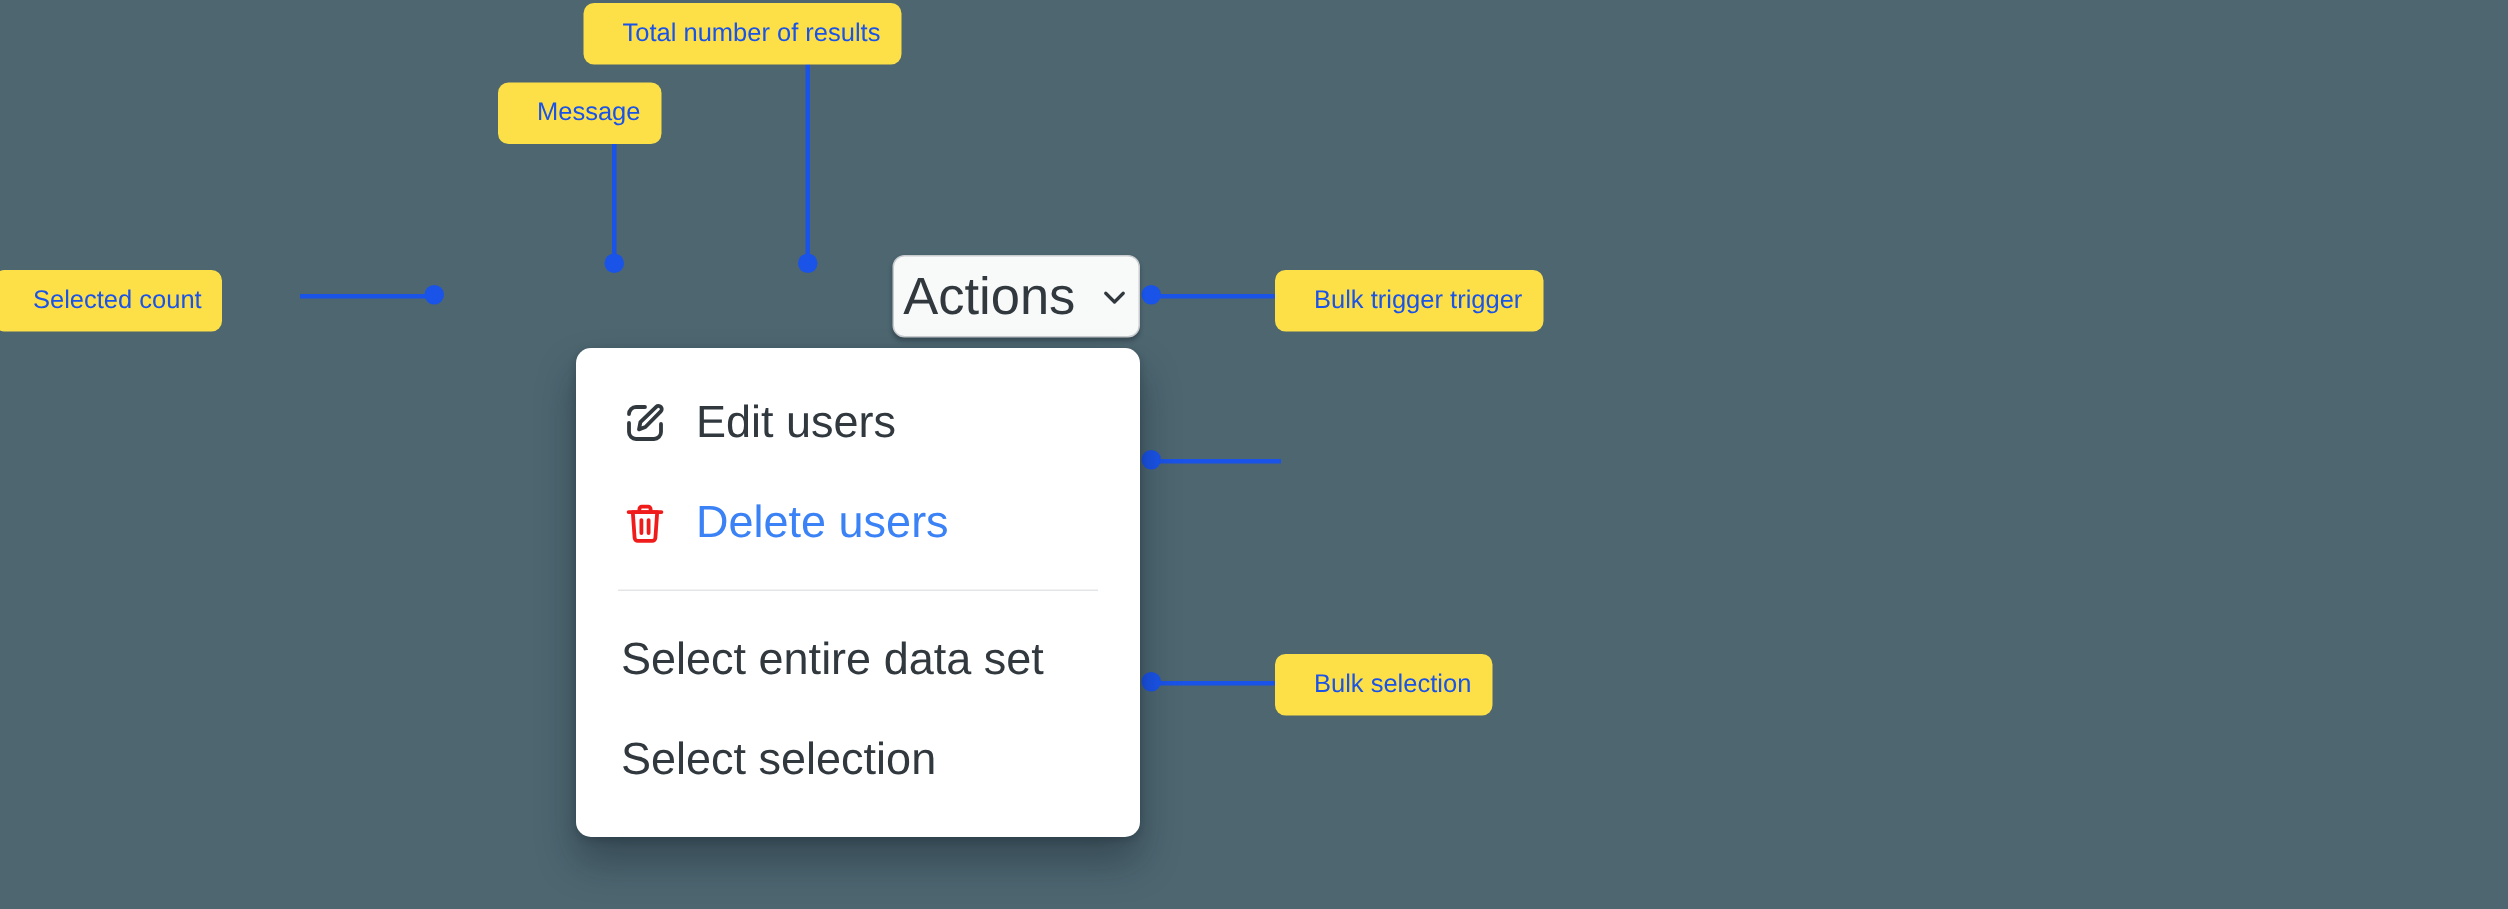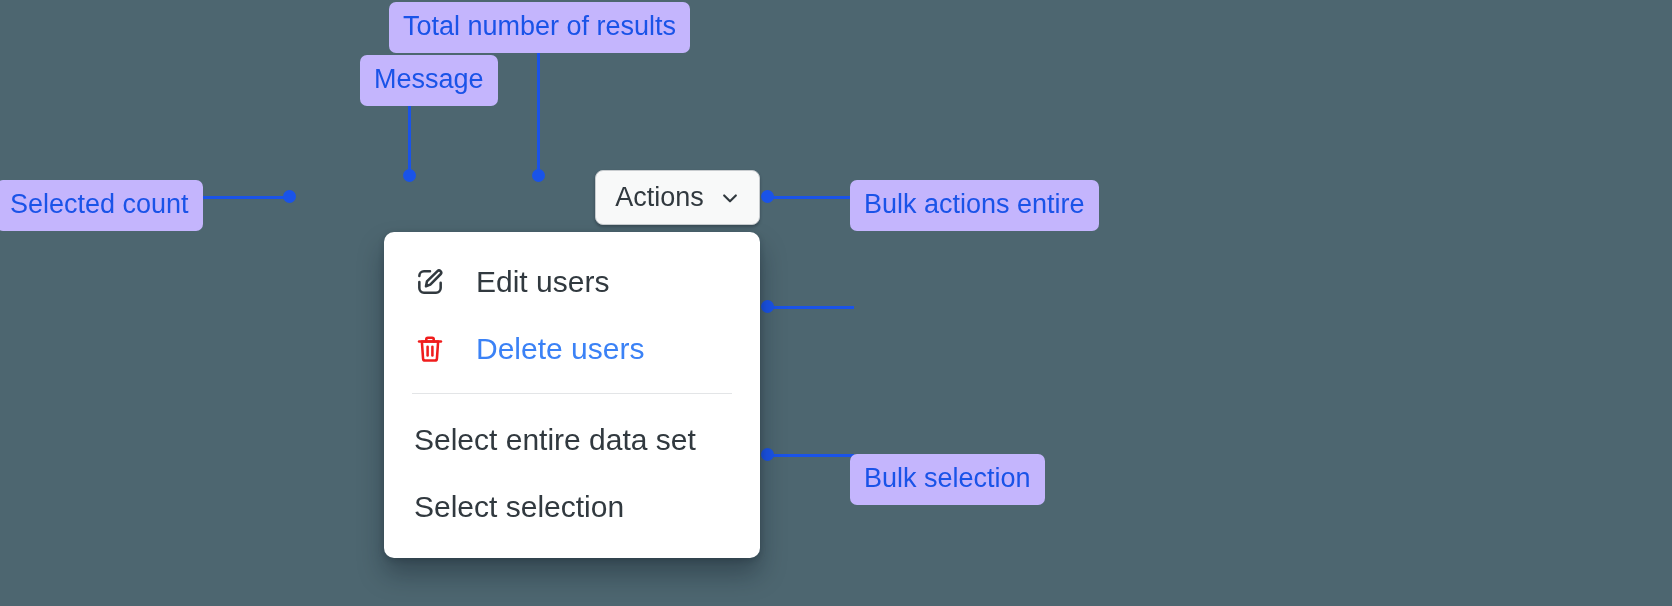--- a/index.html
+++ b/index.html
@@ -15,27 +15,27 @@
   }
   #stage {
     position: relative;
     width: 1672px;
     height: 606px;
   }
 
   
   .callout {
     position: absolute;
-    background: #c4b5fd;
+    background: #fde047;
     color: #1a53e8;
-    font-size: 27px;
+    font-size: 17px;
     line-height: 1;
     font-family: "Liberation Sans", sans-serif;
     border-radius: 7px;
-    padding: 11px 14px 13px 14px;
+    padding: 11px 14px 13px 26px;
     white-space: nowrap;
     box-sizing: border-box;
   }
 
   
   .leader-v {
     position: absolute;
     width: 3px;
     background: #1a53e8;
   }
@@ -75,21 +75,21 @@
     border-radius: 8px;
     box-shadow: 0 2px 3px rgba(25,35,45,0.40);
     display: flex;
     align-items: center;
     justify-content: center;
     gap: 16px;
     box-sizing: border-box;
     cursor: pointer;
   }
   .actions-button .label {
-    font-size: 27px;
+    font-size: 35px;
     color: #31393f;
     font-family: "Liberation Sans", sans-serif;
   }
   .chevron-down {
     display: block;
     width: 20px;
     height: 20px;
   }
 
   
@@ -100,21 +100,21 @@
     width: 376px;
     background: #ffffff;
     border-radius: 10px;
     box-shadow: 0 16px 26px rgba(10,18,28,0.34), 0 2px 6px rgba(10,18,28,0.20);
     padding: 16px 0 18px 0;
     box-sizing: border-box;
   }
   .menu-item {
     display: flex;
     align-items: center;
-    gap: 30px;
+    gap: 18px;
     padding: 0 30px;
     height: 67px;
     font-size: 30px;
     color: #31393f;
     white-space: nowrap;
     cursor: pointer;
     font-family: "Liberation Sans", sans-serif;
   }
   .menu-item.danger {
     color: #3b82f6;
@@ -152,28 +152,28 @@
   <div class="dot" style="left:761px; top:190px;"></div>
 
   <div class="leader-h" style="left:768px; top:306px; width:86px;"></div>
   <div class="dot" style="left:761px; top:300px;"></div>
 
   <div class="leader-h" style="left:768px; top:454px; width:86px;"></div>
   <div class="dot" style="left:761px; top:448px;"></div>
 
   <div class="callout" style="left:389px; top:2px;">Total number of results</div>
 
-  <div class="callout" style="left:360px; top:55px;">Message</div>
+  <div class="callout" style="left:332px; top:55px;">Message</div>
 
   <div class="callout" style="left:-4px; top:180px;">Selected count</div>
 
-  <div class="callout" style="left:850px; top:180px;">Bulk actions entire</div>
-
-
-  <div class="callout" style="left:850px; top:454px;">Bulk selection</div>
+  <div class="callout" style="left:850px; top:180px;">Bulk trigger trigger</div>
+
+
+  <div class="callout" style="left:850px; top:436px;">Bulk selection</div>
 
 
   <div class="actions-button">
     <span class="label">Actions</span>
     <span class="chevron-down">
       <svg viewBox="0 0 24 24" width="20" height="20" fill="none" stroke="#31393f" stroke-width="2.6" stroke-linecap="round" stroke-linejoin="round">
         <polyline points="5,9 12,16 19,9"></polyline>
       </svg>
     </span>
   </div>

